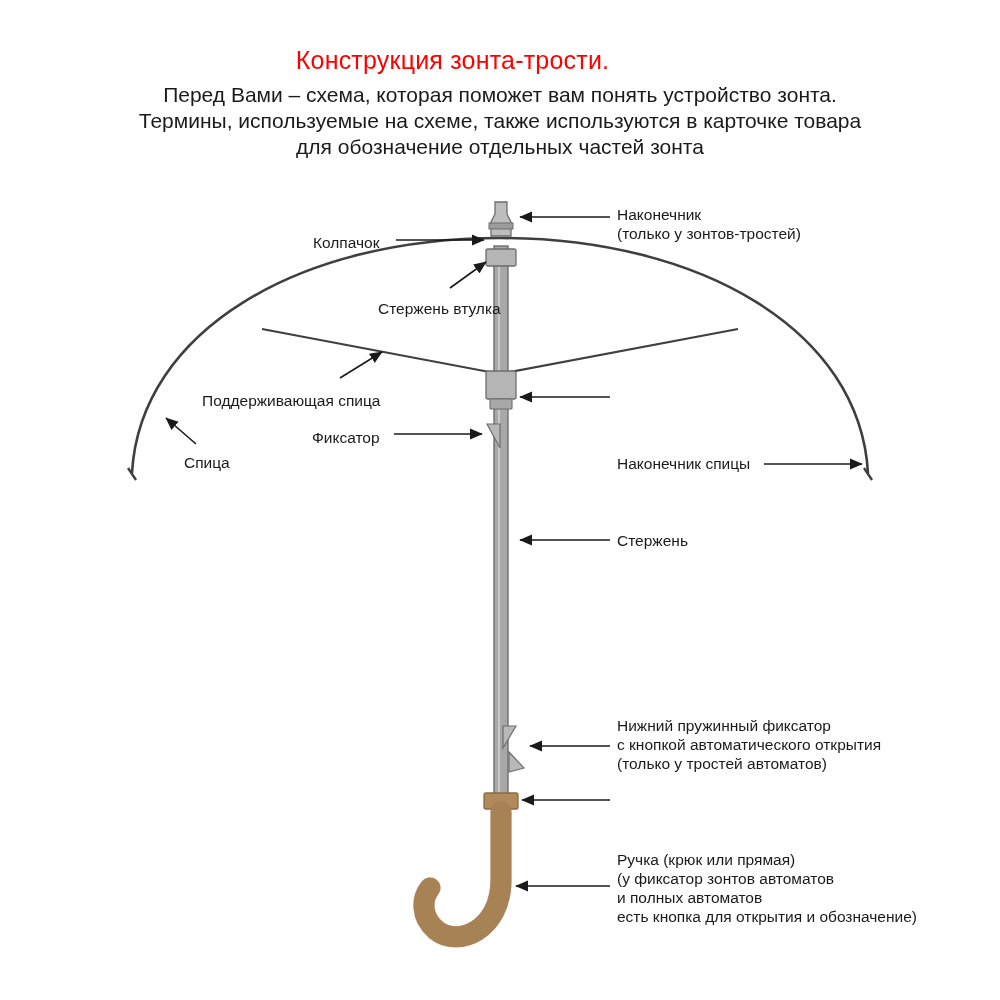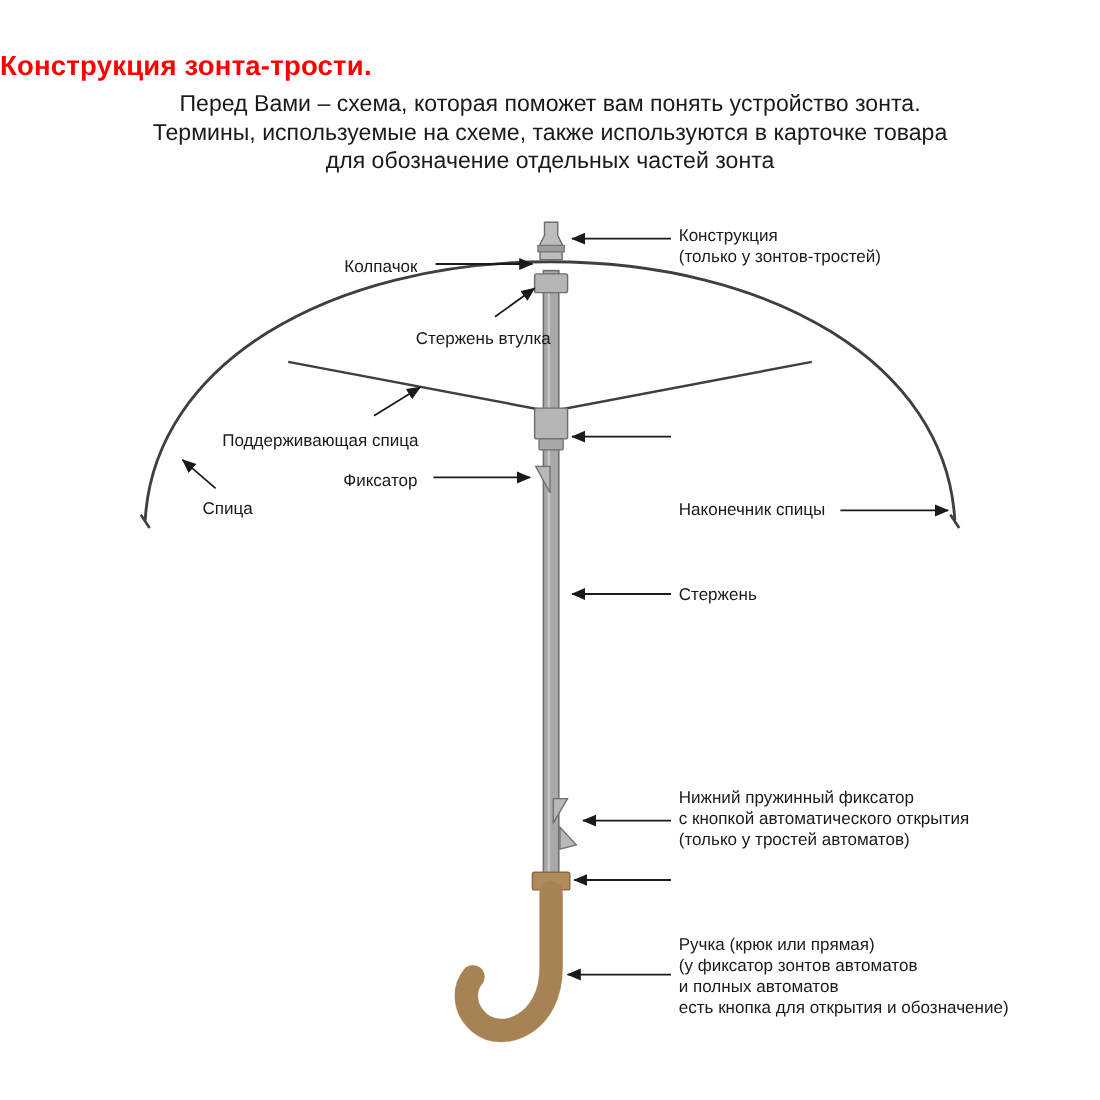--- a/index.html
+++ b/index.html
@@ -18,22 +18,23 @@
   #stage {
     position: relative;
     width: 1000px;
     height: 1000px;
   }
   .title {
     position: absolute;
     left: 0;
     top: 46px;
     width: 905px;
+    text-align: center;
     font-size: 25px;
-    font-weight: bold;
+    font-weight: normal;
     color: #ff0000;
     letter-spacing: 0.2px;
   }
   .subtitle {
     position: absolute;
     left: 50px;
     top: 82px;
     width: 900px;
     text-align: center;
     font-size: 21px;
@@ -114,21 +115,21 @@
     <line x1="394" y1="434" x2="482" y2="434" stroke="#1a1a1a" stroke-width="1.6" marker-end="url(#ah)"></line>
     <line x1="196" y1="444" x2="166" y2="418" stroke="#1a1a1a" stroke-width="1.6" marker-end="url(#ah)"></line>
     <line x1="764" y1="464" x2="862" y2="464" stroke="#1a1a1a" stroke-width="1.6" marker-end="url(#ah)"></line>
     <line x1="610" y1="540" x2="520" y2="540" stroke="#1a1a1a" stroke-width="1.6" marker-end="url(#ah)"></line>
     <line x1="610" y1="746" x2="530" y2="746" stroke="#1a1a1a" stroke-width="1.6" marker-end="url(#ah)"></line>
     <line x1="610" y1="800" x2="522" y2="800" stroke="#1a1a1a" stroke-width="1.6" marker-end="url(#ah)"></line>
     <line x1="610" y1="886" x2="516" y2="886" stroke="#1a1a1a" stroke-width="1.6" marker-end="url(#ah)"></line>
   </svg>
 
   <div class="lbl" style="left:617px; top:205px;">
-    <div>Конструкция</div>
+    <div>Наконечник</div>
     <div>(только у зонтов-тростей)</div>
   </div>
 
   <div class="lbl" style="left:313px; top:233px;">
     <div>Колпачок</div>
   </div>
 
   <div class="lbl" style="left:378px; top:299px;">
     <div>Стержень втулка</div>
   </div>

